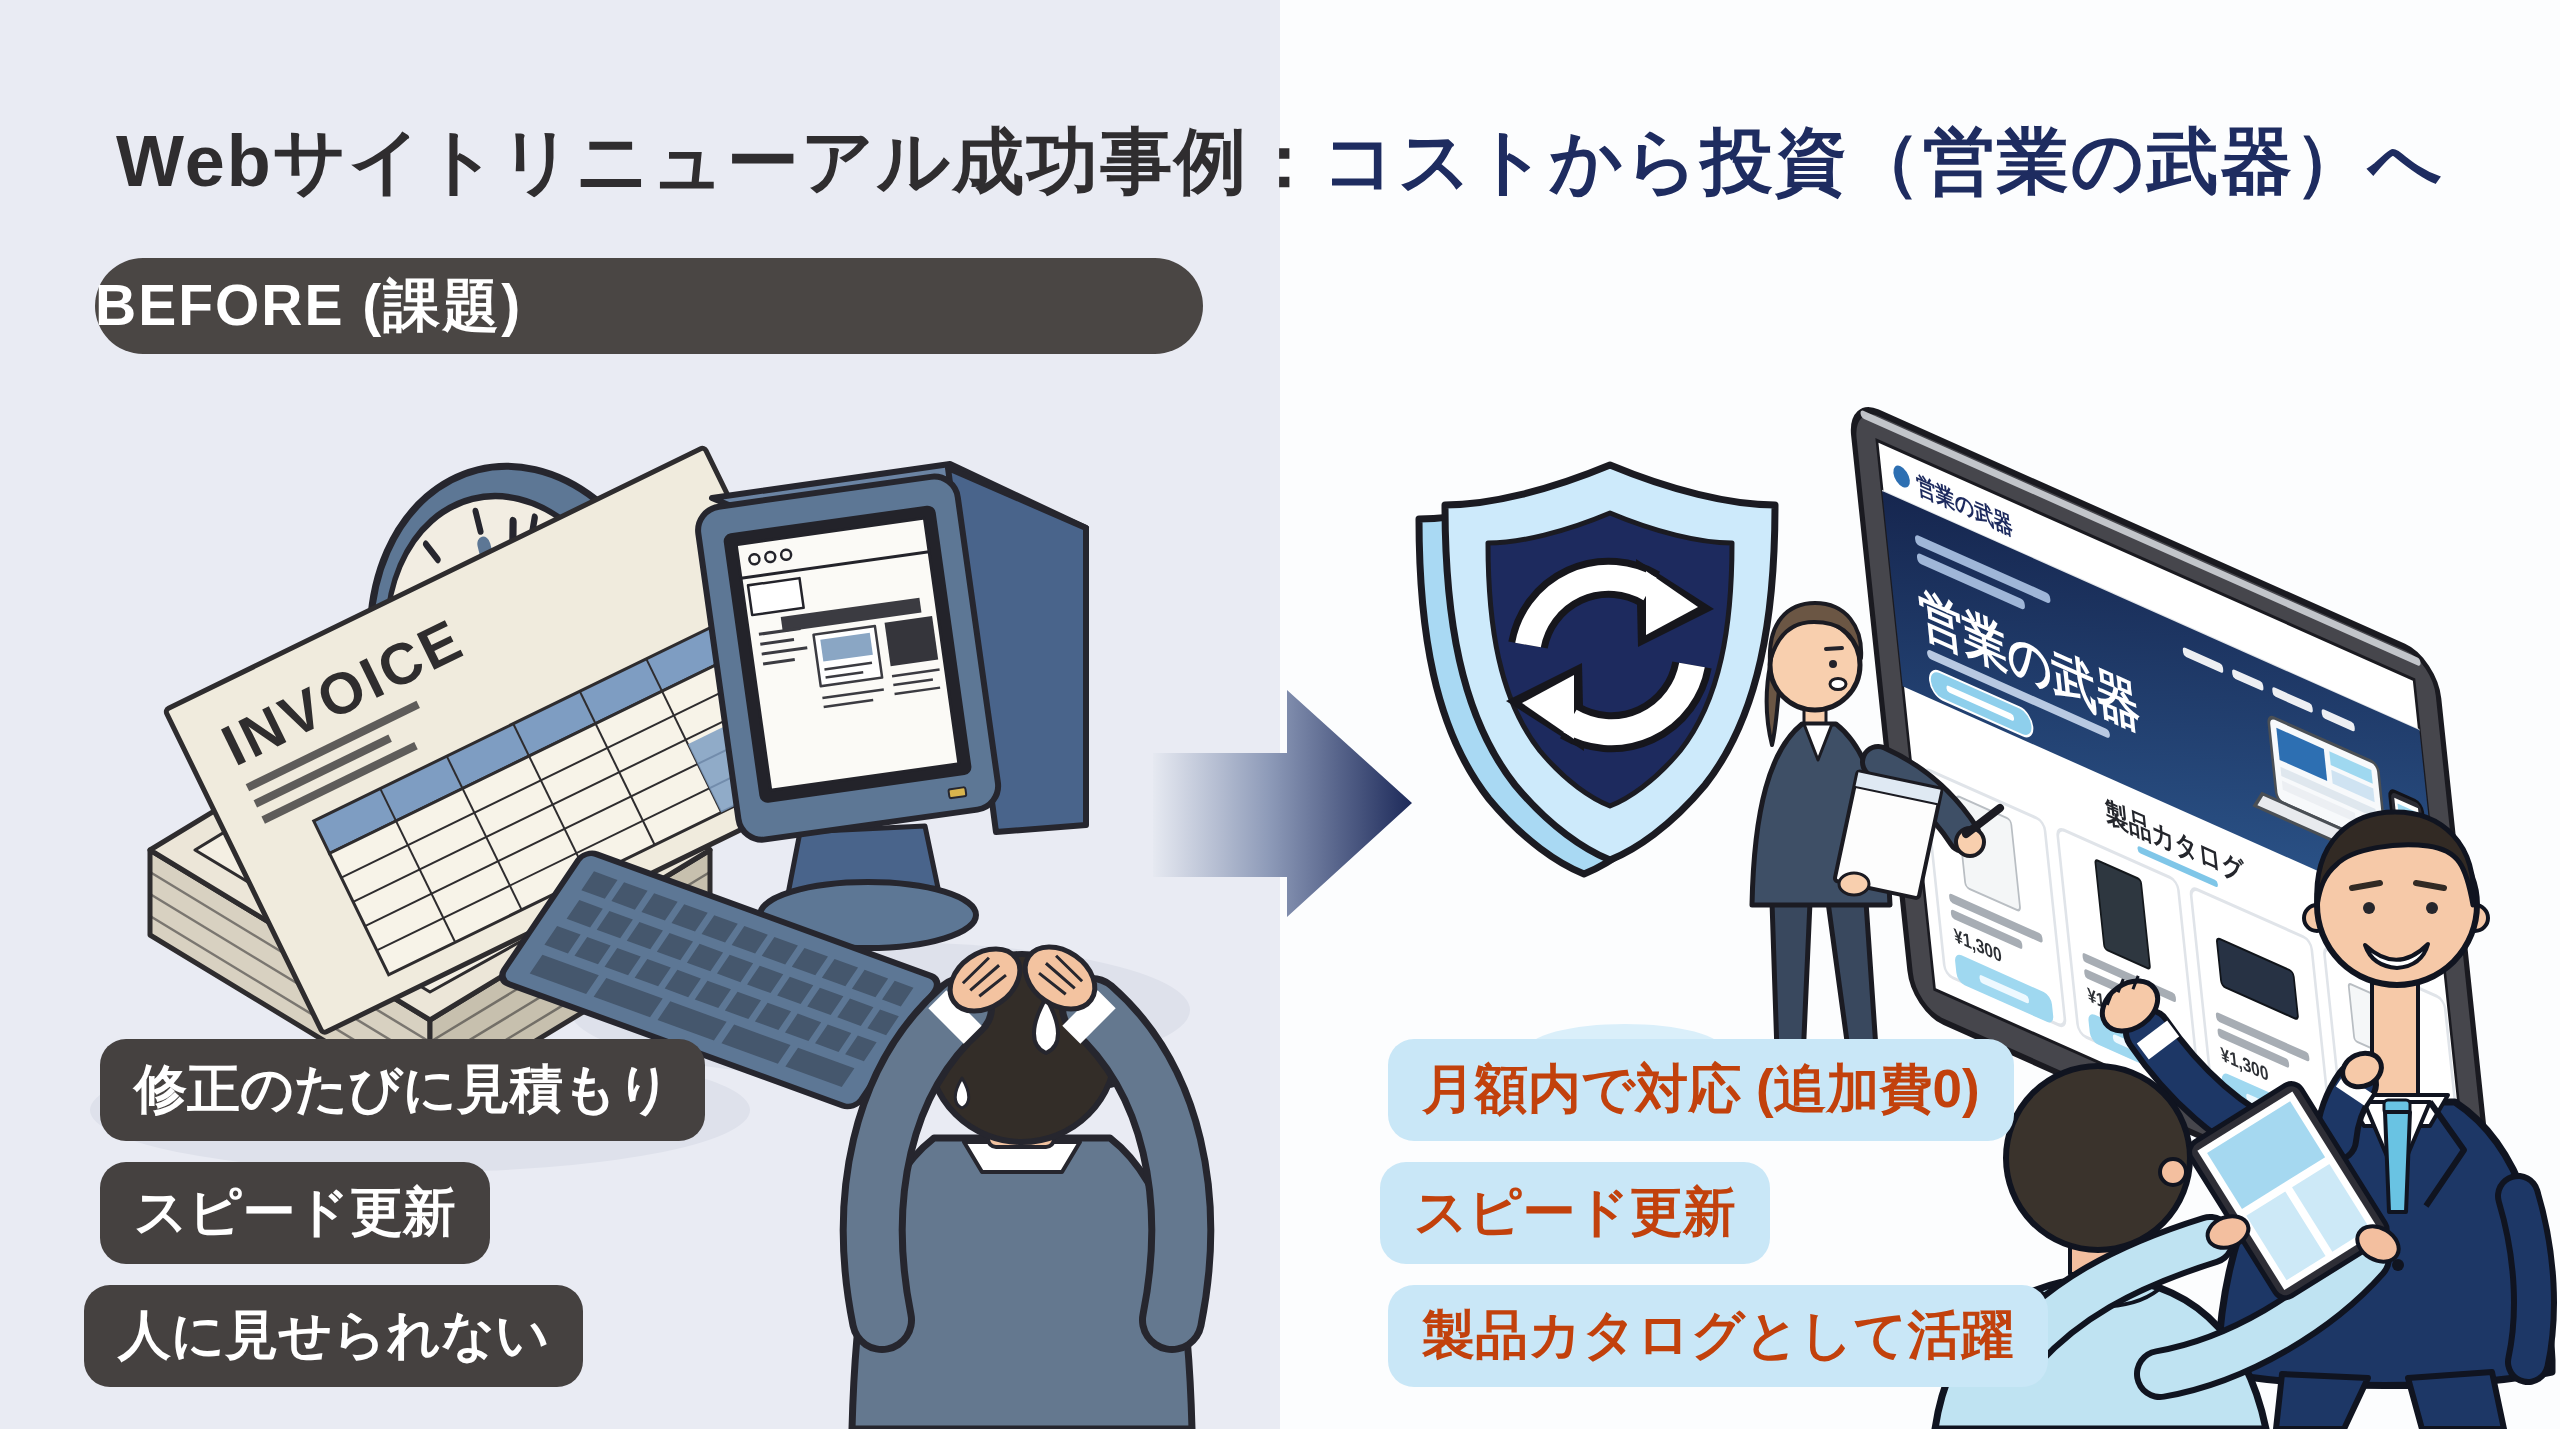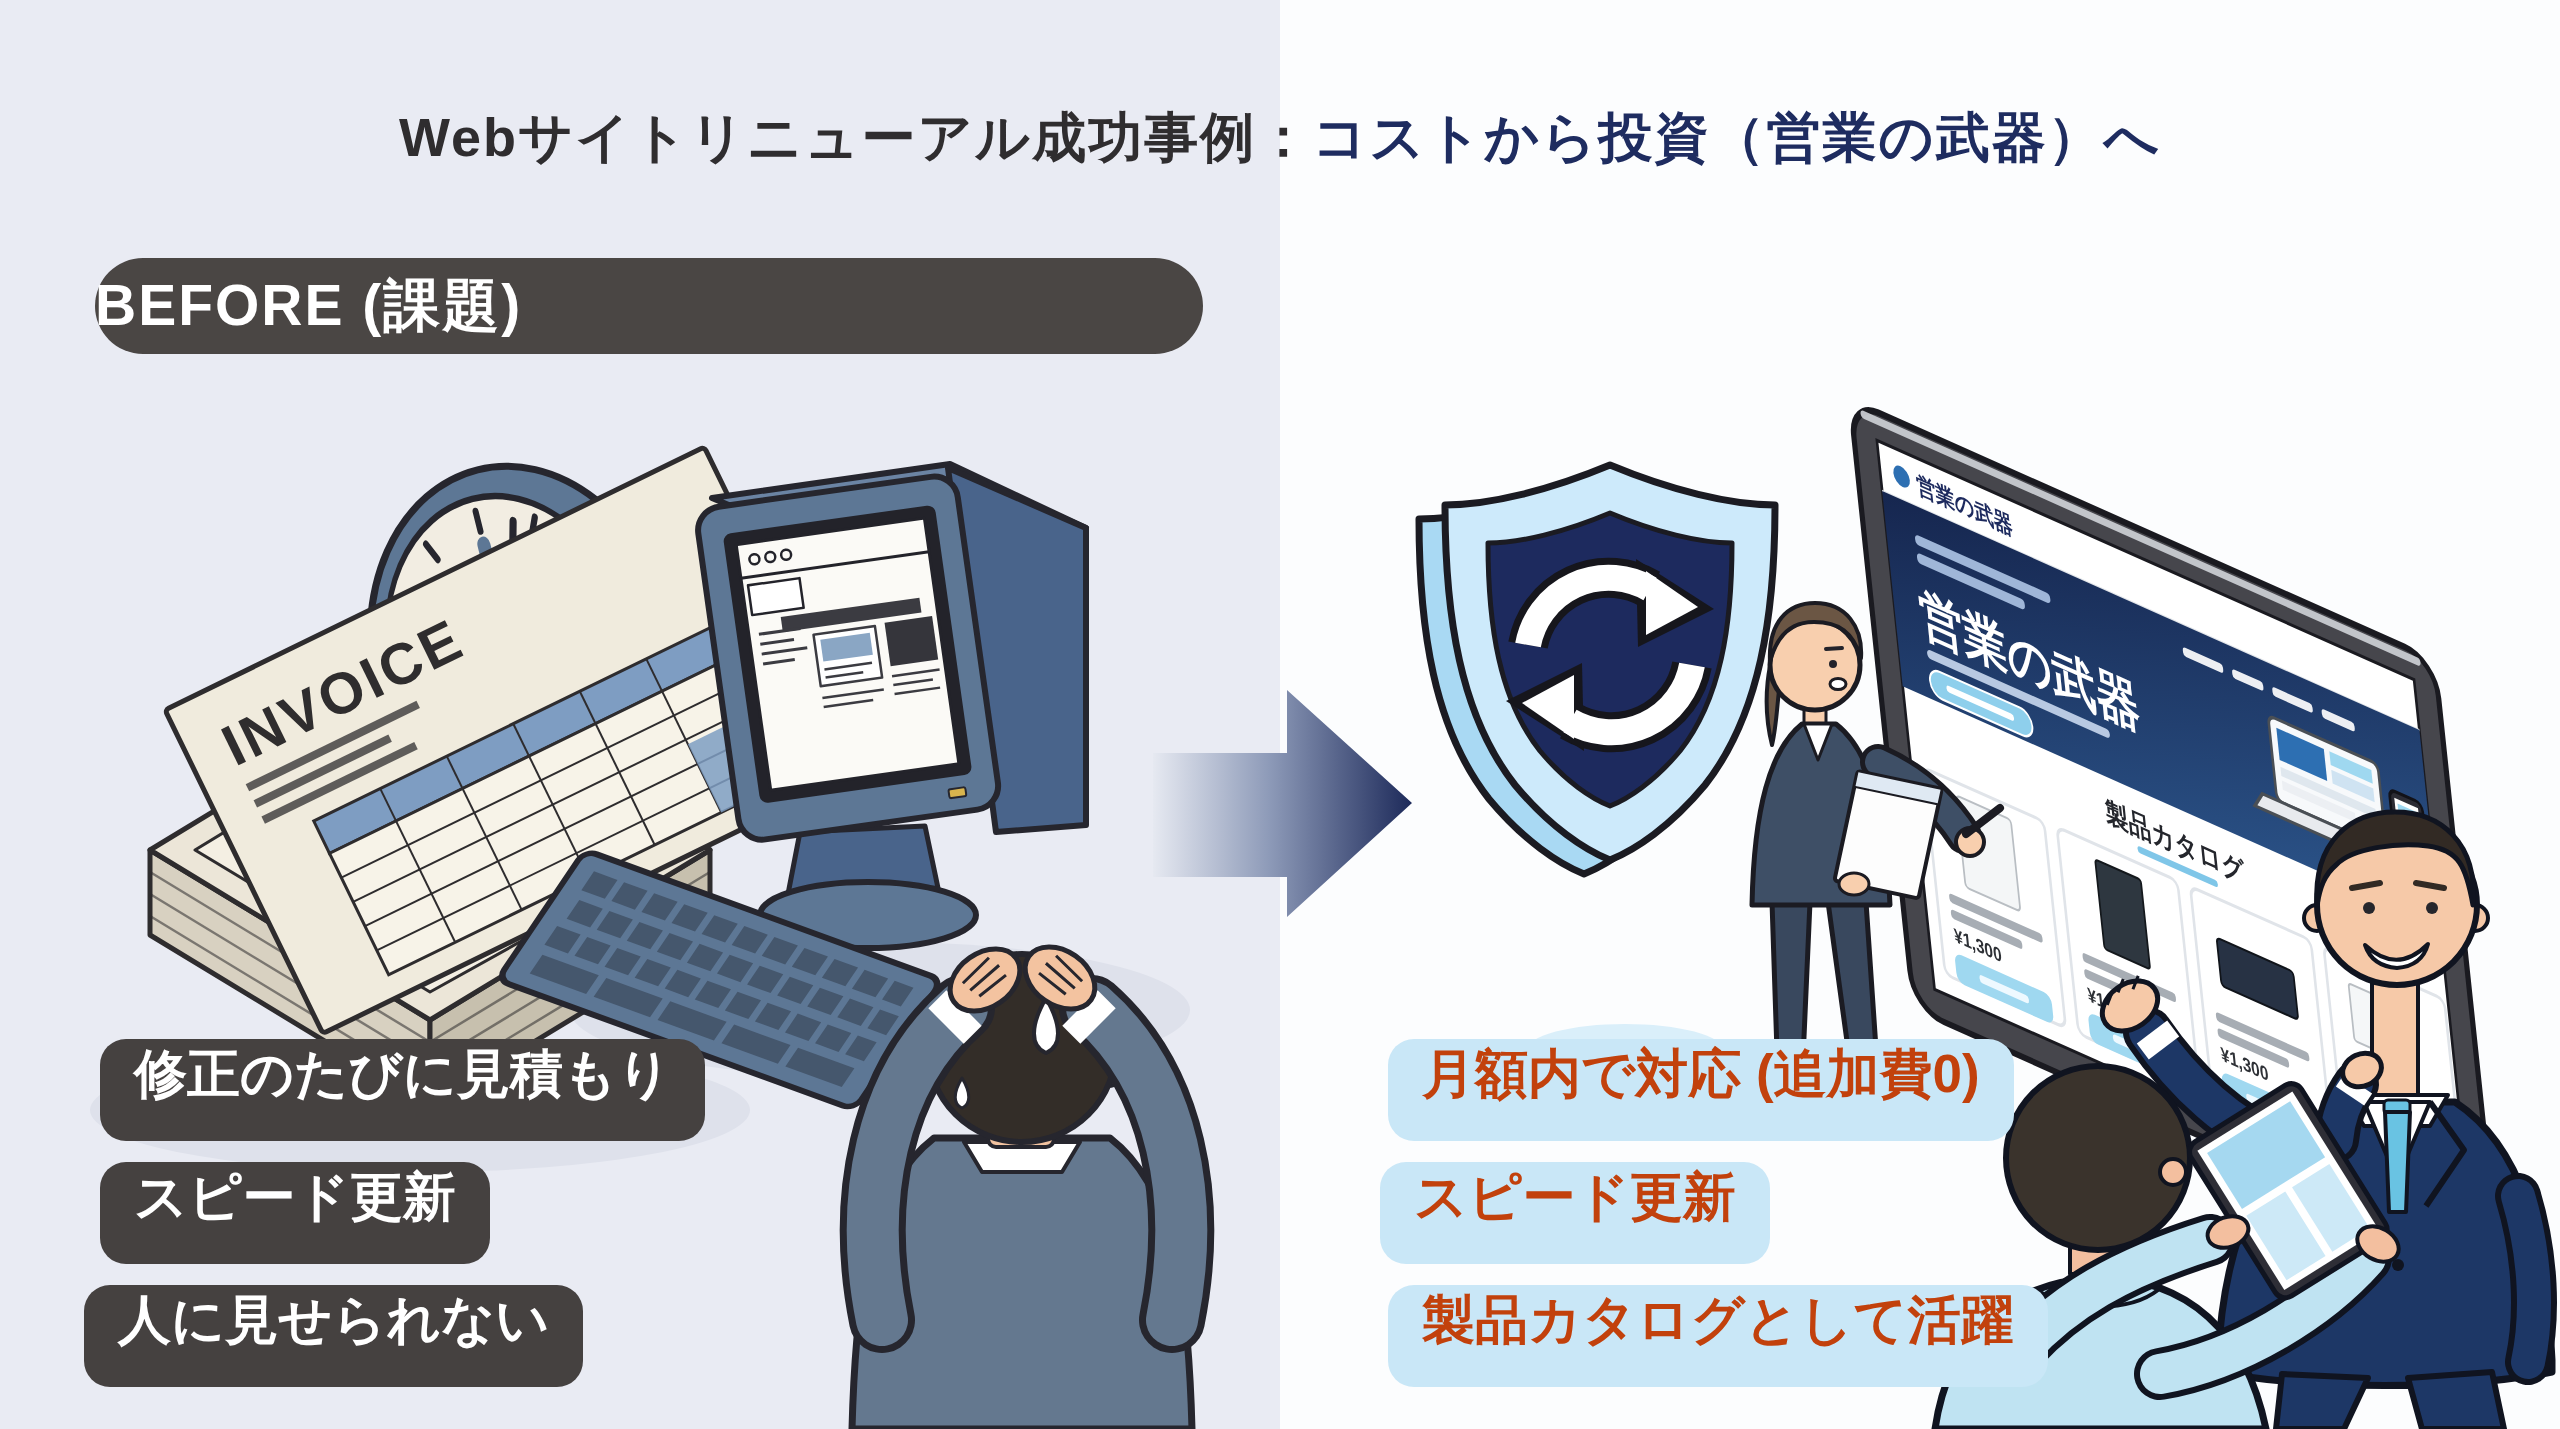--- a/index.html
+++ b/index.html
@@ -3,33 +3,33 @@
 <meta charset="utf-8">
 <style>
   html,body{margin:0;padding:0;background:#ffffff;}
   .stage{
     position:relative;width:2560px;height:1429px;overflow:hidden;
     background:linear-gradient(90deg,#e9ebf3 0,#e9ebf3 50%,#fcfdfe 50%,#fcfdfe 100%);
     font-family:"Liberation Sans","DejaVu Sans",sans-serif;
   }
   .title{
     position:absolute;top:66px;left:0;width:100%;text-align:center;
-    font-size:54px;font-weight:800;letter-spacing:2px;color:#2f2d2f;white-space:nowrap;
+    font-size:72px;font-weight:800;letter-spacing:2px;color:#2f2d2f;white-space:nowrap;
   }
   .title .accent{color:#1e2c60;}
   .badge{
     position:absolute;top:258px;height:96px;border-radius:48px;
     display:flex;align-items:center;
     color:#ffffff;font-size:57px;font-weight:800;letter-spacing:2px;white-space:nowrap;
   }
   .badge-before{left:95px;width:1108px;background:#4a4644;}
   .badge-after{left:1372px;width:1102px;background:#1e2a5c;}
   .chip{
     position:absolute;height:102px;border-radius:26px;
-    display:inline-flex;align-items:flex-start;padding:0 34px;
+    display:inline-flex;align-items:center;padding:0 34px;
     font-size:53px;font-weight:800;white-space:nowrap;
   }
   .chip-dark{background:#454140;color:#ffffff;}
   .chip-light{background:#c9e7f7;color:#c2410c;}
   .c1{left:100px;top:1039px}.c2{left:100px;top:1162px}.c3{left:84px;top:1285px}
   .c4{left:1388px;top:1039px}.c5{left:1380px;top:1162px}.c6{left:1388px;top:1285px}
   .abs{position:absolute;}
   svg text{font-family:"Liberation Sans","DejaVu Sans",sans-serif;}
 </style>
 </head>

